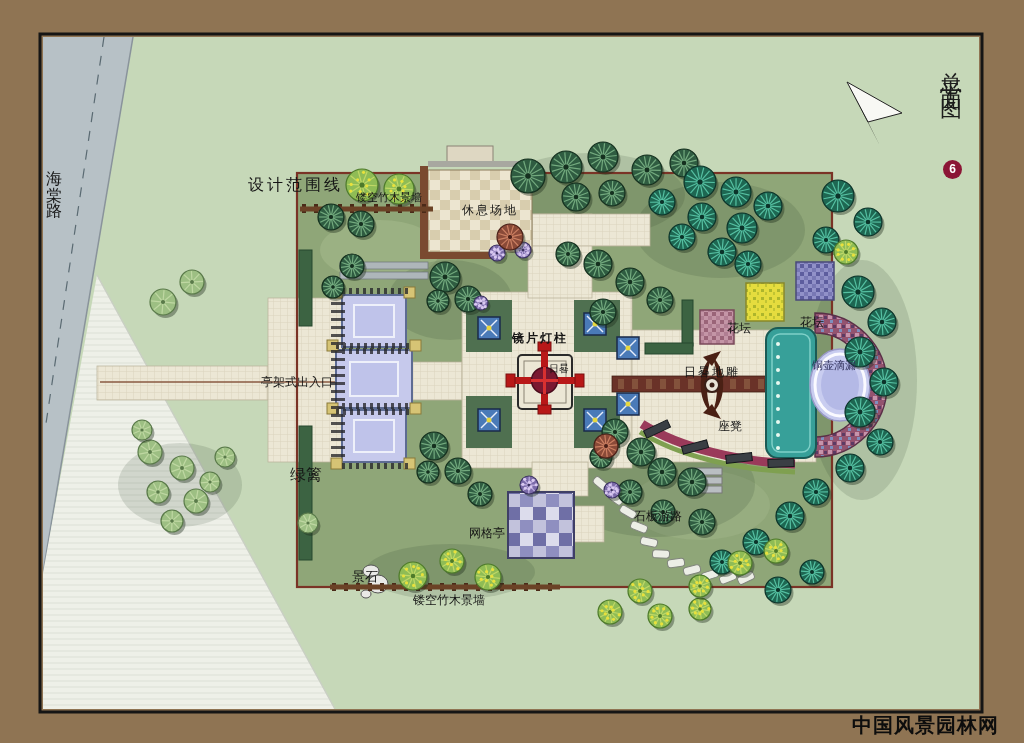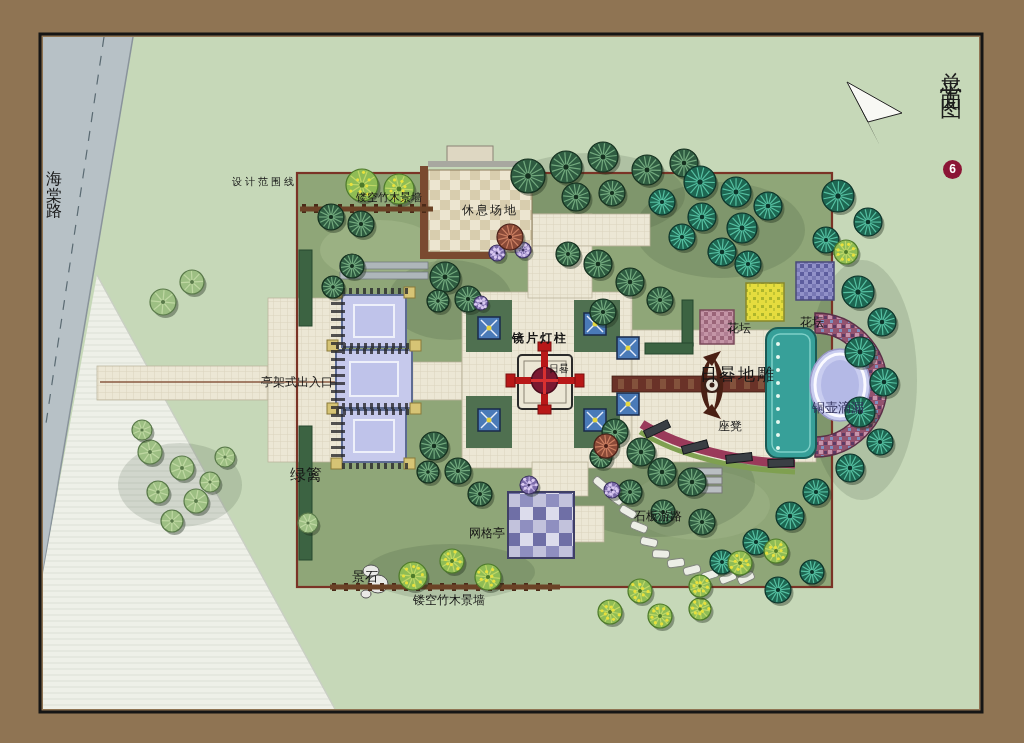--- a/index.html
+++ b/index.html
@@ -2075,36 +2075,37 @@
       <polygon points="847,82 902,113 868,122" fill="#f8f8f4" stroke="#222" stroke-width="1"></polygon>
       <polygon points="847,82 868,122 880,146" fill="#111"></polygon>
     </g>
   </g>
 
   <rect x="40" y="34" width="942" height="678" fill="none" stroke="#151515" stroke-width="3"></rect>
 </svg>
 
 <span class="lbl vtext" id="road-name">海棠路</span>
 
-<span class="lbl" style="left:232px;top:177px;font-size:10px;letter-spacing:3px">设计范围线</span>
+<span class="lbl" style="left:248px;top:177px;font-size:16px;letter-spacing:3px">设计范围线</span>
 <span class="lbl" style="left:356px;top:192px;font-size:11px">镂空竹木景墙</span>
 <span class="lbl" style="left:462px;top:204px;font-size:12px;letter-spacing:2px">休息场地</span>
 <span class="lbl" style="left:512px;top:332px;font-size:12px;letter-spacing:2px;font-weight:bold">镜片灯柱</span>
 <span class="lbl" style="left:549px;top:364px;font-size:10px;font-weight:normal">日晷</span>
 <span class="lbl" style="left:727px;top:322px;font-size:12px">花坛</span>
 <span class="lbl" style="left:800px;top:316px;font-size:12px">花坛</span>
-<span class="lbl" style="left:700px;top:366px;font-size:17px;letter-spacing:2px">日晷地雕</span>
-<span class="lbl" style="left:812px;top:401px;font-size:13px;color:#30305a">铜壶滴漏</span>
+<span class="lbl" style="left:684px;top:366px;font-size:12px;letter-spacing:2px">日晷地雕</span>
+<span class="lbl" style="left:812px;top:360px;font-size:11px;color:#30305a">铜壶滴漏</span>
 <span class="lbl" style="left:718px;top:420px;font-size:12px">座凳</span>
 <span class="lbl" style="left:261px;top:376px;font-size:12px">亭架式出入口</span>
 <span class="lbl" style="left:290px;top:467px;font-size:16px">绿篱</span>
 <span class="lbl" style="left:469px;top:527px;font-size:12px">网格亭</span>
 <span class="lbl" style="left:634px;top:510px;font-size:12px">石板游路</span>
 <span class="lbl" style="left:352px;top:570px;font-size:13px">景石</span>
 <span class="lbl" style="left:413px;top:594px;font-size:12px">镂空竹木景墙</span>
 
 <span class="vtext" id="sheet-title">总平面图</span>
 <span id="title-badge" style="background: rgb(139, 21, 53);">6</span>
 
 <div id="watermark">
+  <div id="wm-main">中国风景园林网</div>
 </div>
 
 </div>
 
 </body></html>

